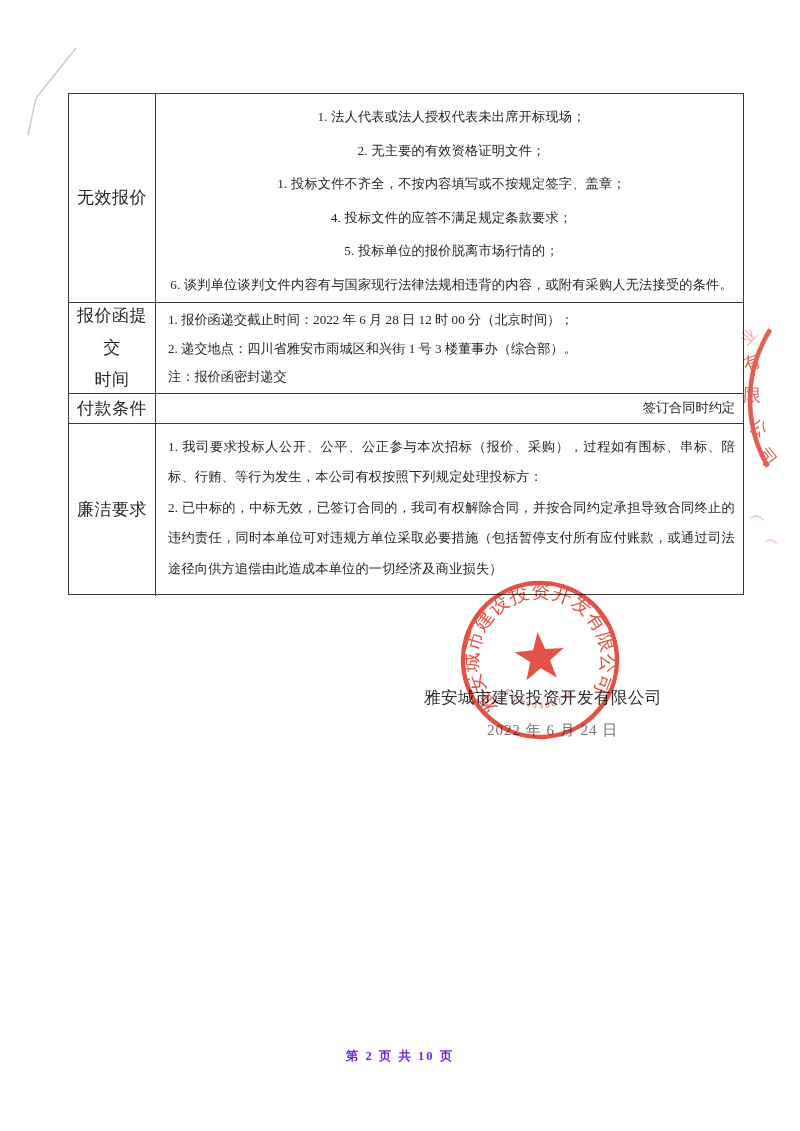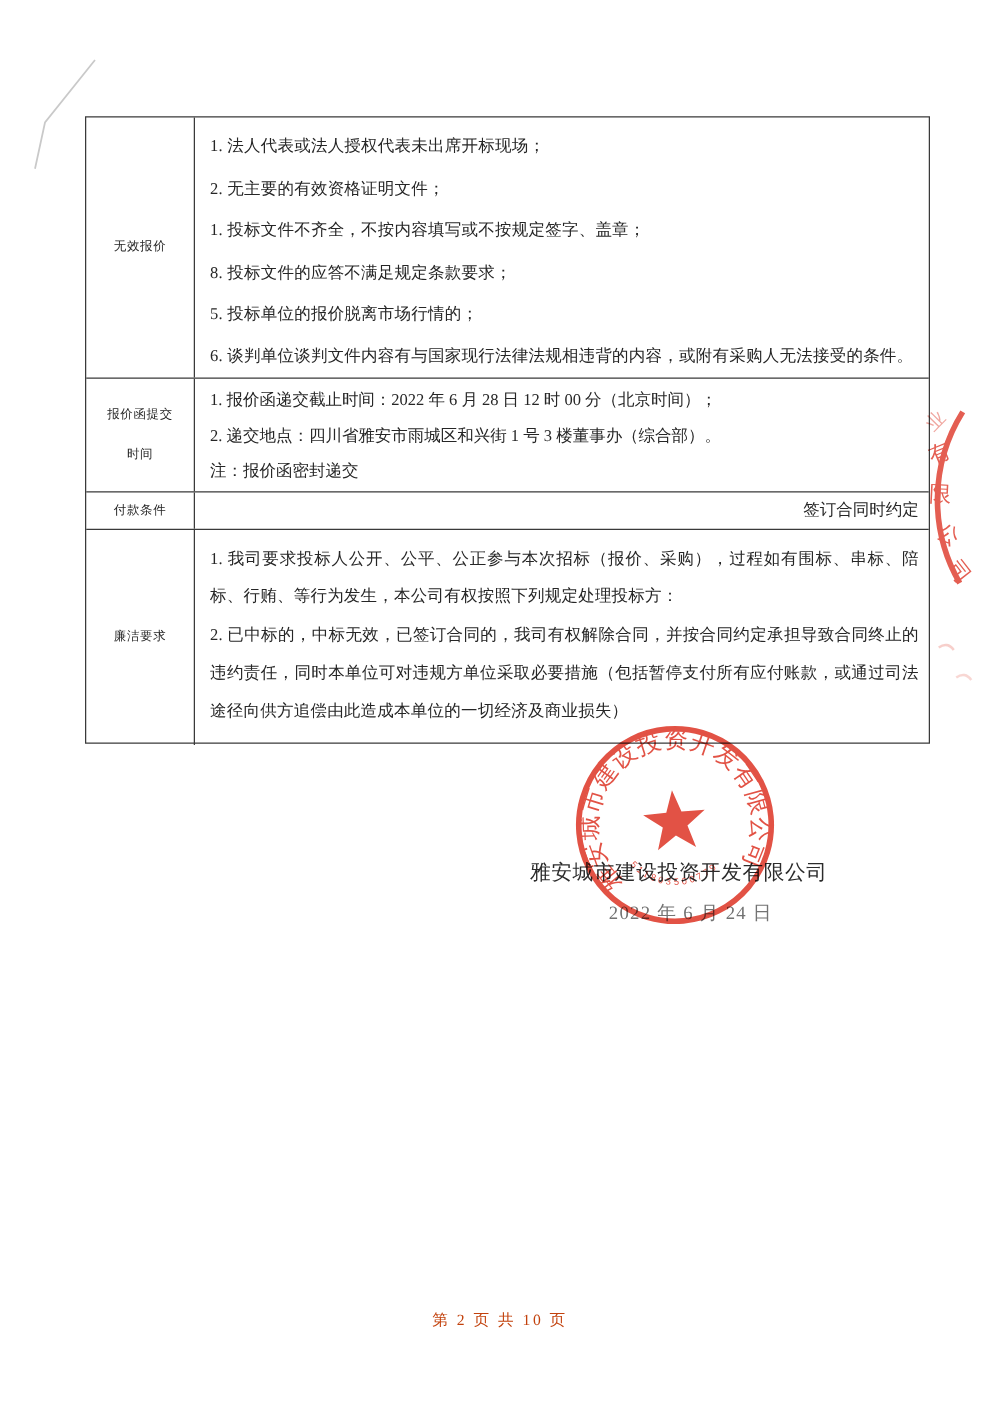--- a/index.html
+++ b/index.html
@@ -23,34 +23,34 @@
     width: 676px; height: 502px;
     border: 1px solid #3a3a3a;
   }
   .t-row { display: flex; border-bottom: 1px solid #3a3a3a; }
   .t-row:last-child { border-bottom: none; }
   .t-label {
     width: 87px; flex: 0 0 87px;
     border-right: 1px solid #3a3a3a;
     display: flex; flex-direction: column;
     align-items: center; justify-content: center;
-    font-size: 10px;
+    font-size: 17px;
     letter-spacing: 0.5px;
     text-align: center;
   }
   .t-label .lbl-line { line-height: 32px; }
   .t-content {
     flex: 1 1 auto;
     padding-left: 12px; padding-right: 8px;
     font-size: 13.2px;
     overflow: hidden;
   }
   .row-1 { height: 209px; }
   .row-1 .t-content { padding-top: 6px; }
-  .row-1 .t-content p { line-height: 33.6px; white-space: nowrap; letter-spacing: 0.2px; }
+  .row-1 .t-content p { line-height: 33.6px; white-space: nowrap; letter-spacing: 0.2px; text-align: center; }
   .row-2 { height: 91px; justify-content: flex-end; }
   .row-2 .t-content { padding-top: 3px; }
   .row-2 .t-content p { line-height: 28.6px; white-space: nowrap; }
   .row-3 { height: 30px; }
   .row-3 .t-content p { line-height: 28px; text-align: right; }
   .row-4 { height: 172px; }
   .row-4 .t-content { padding-top: 8px; }
   .row-4 .t-content p { line-height: 30.4px; text-align: justify; letter-spacing: 0.2px; }
 
   
@@ -89,21 +89,22 @@
   .seal-red-stroke { stroke: #de3a2b; fill: none; }
 
   
   .footer {
     position: absolute;
     left: 0; top: 1048px;
     width: 100%;
     text-align: center;
     font-size: 12.5px;
     letter-spacing: 2px;
-    color: #c2410c;
+    color: #6d28d9;
+    font-weight: bold;
   }
 </style>
 </head>
 <body>
 
 <div class="page">
 
   <svg class="artifact" width="120" height="160" viewBox="0 0 120 160">
     <polyline points="28,135 36,98 76,48" fill="none" stroke="#c9c9c9" stroke-width="1.4"></polyline>
   </svg>
@@ -111,21 +112,21 @@
   <div class="doc-table">
 
     <div class="t-row row-1">
       <div class="t-label">
         <span class="lbl-line">无效报价</span>
       </div>
       <div class="t-content">
         <p>1. 法人代表或法人授权代表未出席开标现场；</p>
         <p>2. 无主要的有效资格证明文件；</p>
         <p>1. 投标文件不齐全，不按内容填写或不按规定签字、盖章；</p>
-        <p>8. 投标文件的应答不满足规定条款要求；</p>
+        <p>4. 投标文件的应答不满足规定条款要求；</p>
         <p>5. 投标单位的报价脱离市场行情的；</p>
         <p>6. 谈判单位谈判文件内容有与国家现行法律法规相违背的内容，或附有采购人无法接受的条件。</p>
       </div>
     </div>
 
     <div class="t-row row-2">
       <div class="t-label">
         <span class="lbl-line">报价函提交</span>
         <span class="lbl-line">时间</span>
       </div>

